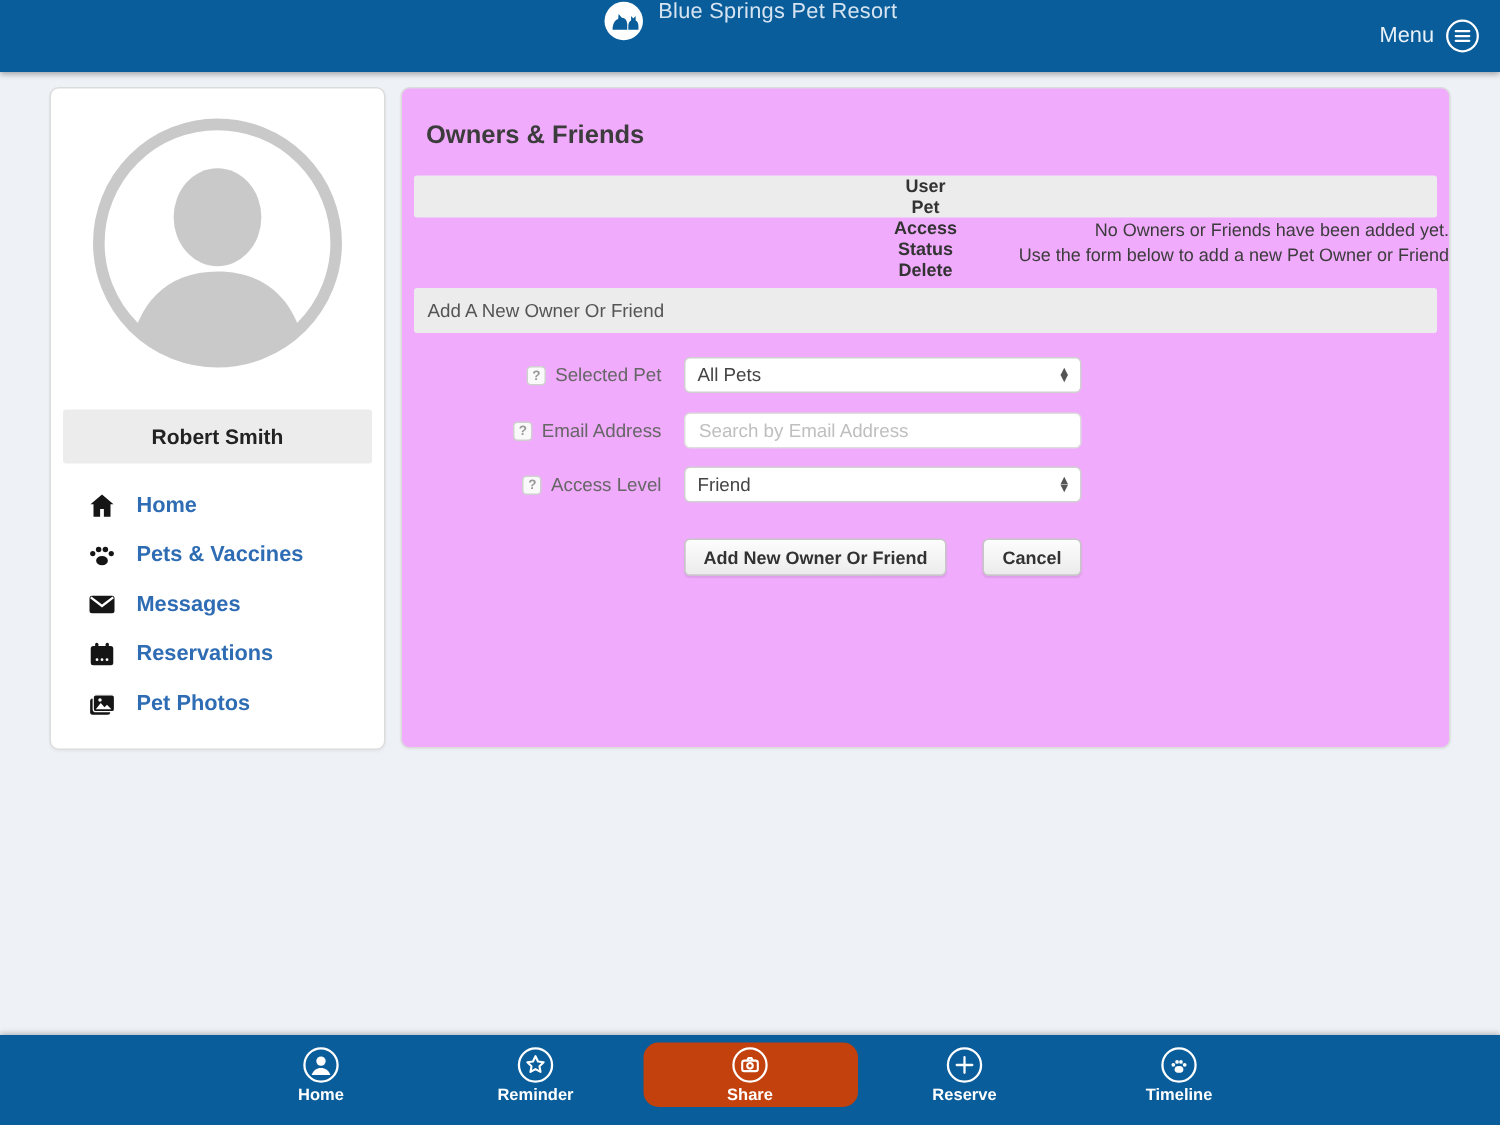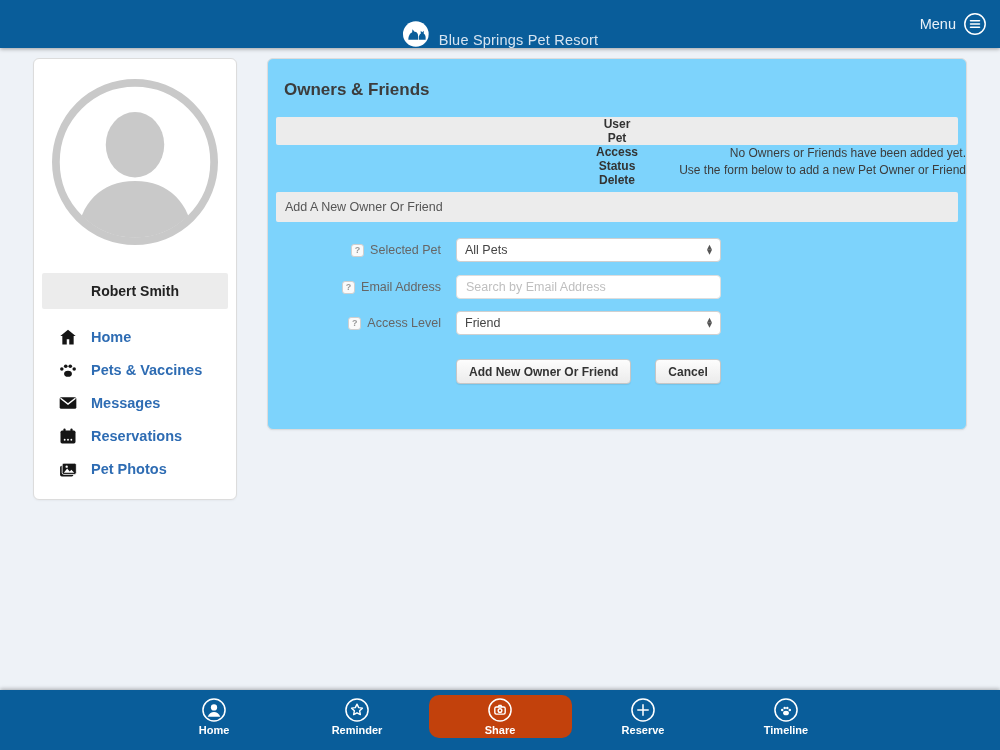--- a/index.html
+++ b/index.html
@@ -20,51 +20,51 @@
   }
   
   .top-header{
     position:absolute;top:0;left:0;width:1000px;height:48px;
     background:var(--blue);
     box-shadow:0 1px 4px rgba(0,0,0,.35);
     z-index:5;
   }
   .brand{
     position:absolute;left:50%;top:0;transform:translateX(-50%);
-    height:48px;display:flex;align-items:flex-end;gap:9px;
+    height:48px;display:flex;align-items:flex-start;gap:9px;
   }
   .brand-title{color:#d6e4f1;font-size:14.5px;letter-spacing:.2px;}
   .menu-btn{
     position:absolute;right:13px;top:0;height:48px;
     display:flex;align-items:center;gap:7px;cursor:pointer;
   }
   .menu-btn span{color:#e9f1f8;font-size:14.5px;}
   
   .profile-card{
-    position:absolute;left:33px;top:58px;width:204px;height:442px;
+    position:absolute;left:33px;top:58px;width:224px;height:442px;
     background:#fff;border:1px solid var(--card-border);border-radius:6px;
     box-shadow:0 1px 2px rgba(0,0,0,.04);
   }
   .avatar{display:block;margin:17px auto 0;}
   .name-box{
     margin:25px 8px 0;height:36px;background:var(--panel-gray);border-radius:2px;
     display:flex;align-items:center;justify-content:center;
     font-size:14px;font-weight:bold;color:#222;
   }
   .side-nav{margin-top:11px;}
   .nav-item{
     height:33px;display:flex;align-items:center;gap:13px;
     padding-left:24px;cursor:pointer;
   }
   .nav-item .nicon{width:20px;height:20px;display:flex;align-items:center;justify-content:center;}
   .nav-item .nlabel{font-size:14.5px;font-weight:bold;color:var(--link-blue);}
   
   .main-card{
-    position:absolute;left:267px;top:58px;width:700px;height:372px;
-    background:#7dd3fc;border:1px solid var(--card-border);border-radius:6px;
+    position:absolute;left:267px;top:58px;width:700px;height:441px;
+    background:#f0abfc;border:1px solid var(--card-border);border-radius:6px;
     box-shadow:0 1px 2px rgba(0,0,0,.04);
   }
   .main-title{margin:21px 16px 0;font-size:17px;font-weight:bold;color:var(--dark-text);}
   .thead{
     margin:17px 8px 0;height:28px;background:var(--panel-gray);border-radius:2px;
     display:flex;align-items:center;
     font-size:12px;font-weight:bold;color:#333;flex-direction:column;
   }
   .thead .col{text-align:center;}
   .col-user{width:38%;}.col-pet{width:24%;}.col-access{width:19%;}.col-status{width:12%;}.col-delete{width:7%;}

